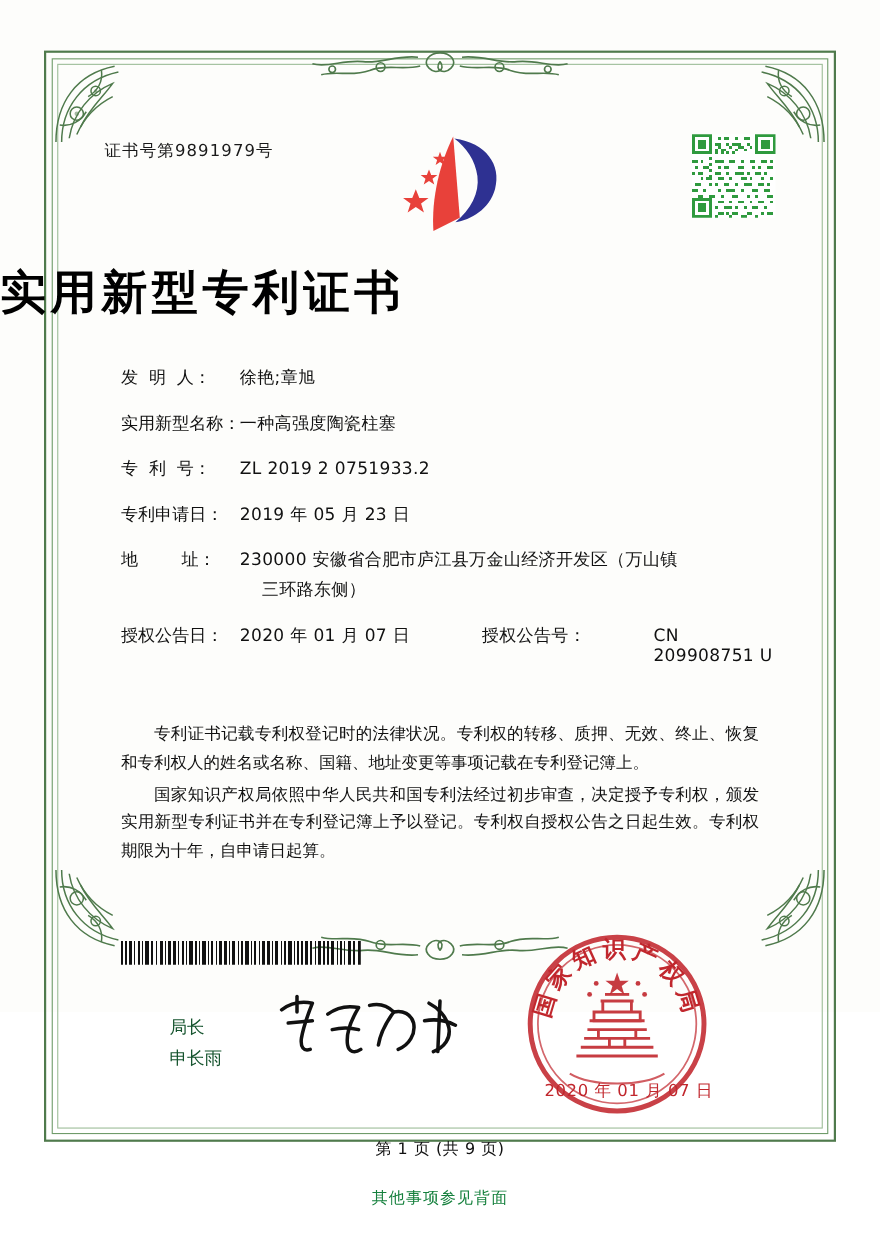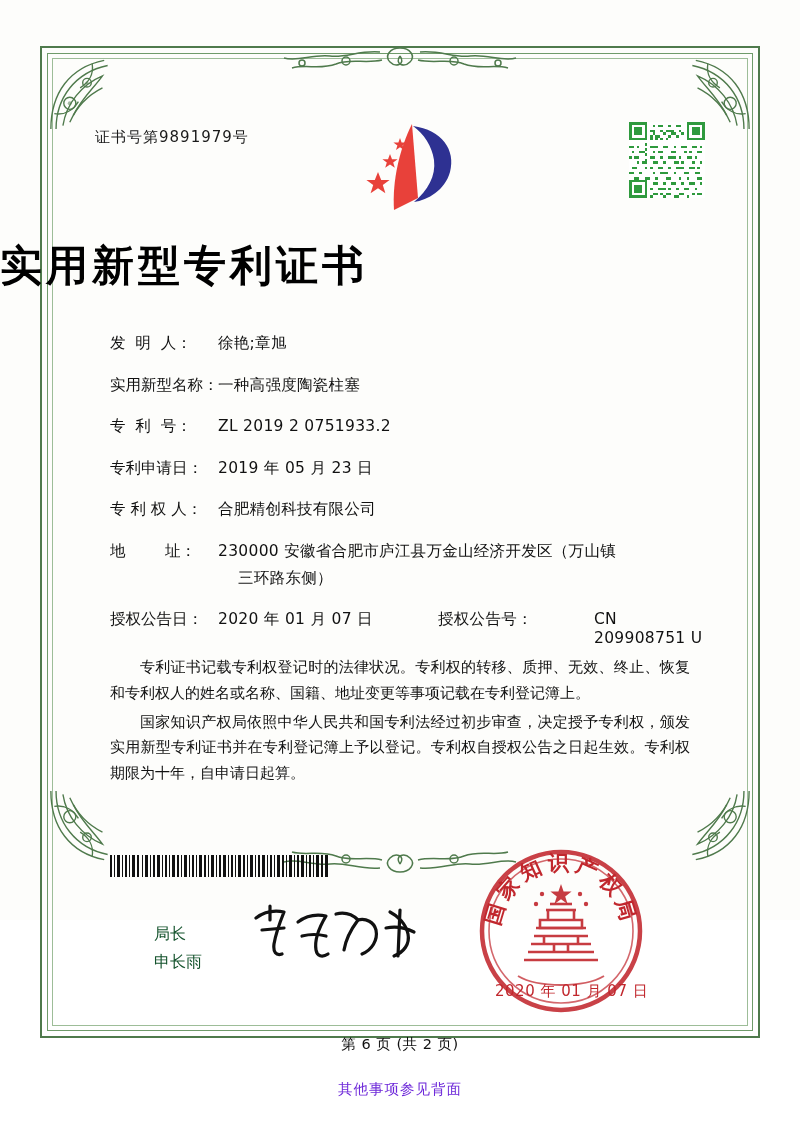--- a/index.html
+++ b/index.html
@@ -210,21 +210,21 @@
     text-align: center;
     font-size: 14.5px;
     color: #111;
     letter-spacing: 0.5px;
   }
   .back-note {
     position: absolute;
     left: 0; right: 0; top: 1080px;
     text-align: center;
     font-size: 14.5px;
-    color: #6d28d9;
+    color: #15803d;
     letter-spacing: 1px;
   }
 </style>
 </head>
 <body>
 
 <div class="page">
 
   <div class="border-outer"></div>
   <div class="border-inner"></div>
@@ -478,24 +478,20 @@
     <div class="row">
       <div class="lbl">专  利  号：</div>
       <div class="val">ZL 2019 2 0751933.2</div>
     </div>
 
     <div class="row">
       <div class="lbl">专利申请日：</div>
       <div class="val">2019 年 05 月 23 日</div>
     </div>
 
-    <div class="row">
-      <div class="lbl">专 利 权 人：</div>
-      <div class="val">合肥精创科技有限公司</div>
-    </div>
 
     <div class="row">
       <div class="lbl">地        址：</div>
       <div class="val">
         <span>230000 安徽省合肥市庐江县万金山经济开发区（万山镇</span>
         <span class="line2">三环路东侧）</span>
       </div>
     </div>
 
     <div class="row two-col">
@@ -634,16 +630,16 @@
       <text font-family="DejaVu Sans, Liberation Sans, sans-serif" font-size="21" font-weight="bold" fill="#c1272d" letter-spacing="5">
         <textPath href="#sealArc" startOffset="50%" text-anchor="middle">国家知识产权局</textPath>
       </text>
       <g stroke="#c1272d" stroke-width="2" opacity="0.75" fill="none">
         <path d="M40 128 C60 140 106 140 126 128"></path>
       </g>
     </svg>
   </div>
   <div class="seal-date">2020 年 01 月 07 日</div>
 
-  <div class="page-no">第 6 页 (共 2 页)</div>
+  <div class="page-no">第 1 页 (共 9 页)</div>
   <div class="back-note">其他事项参见背面</div>
 
 </div>
 
 </body></html>

